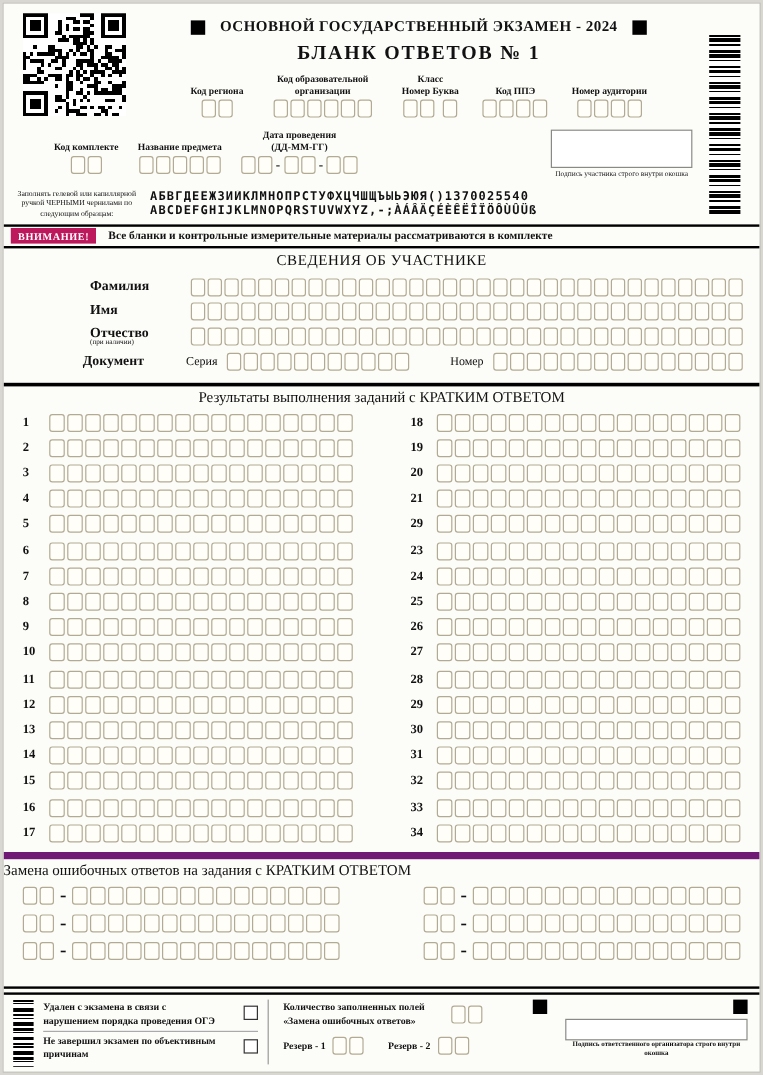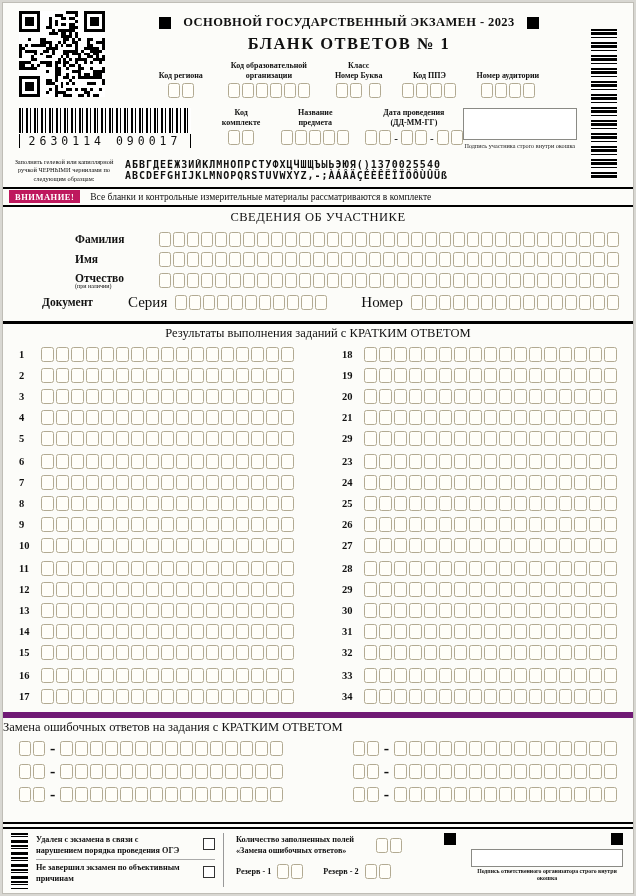--- a/index.html
+++ b/index.html
@@ -39,30 +39,30 @@
   .psign-box{height:32px;border:1px solid #8a8a85;background:#fff;}
   .psign-caption{font-size:6.2px;text-align:center;line-height:1.25;margin-top:2px;color:#222;}
 
   .sample-row{display:flex;align-items:center;padding:2px 10px 2px 8px;margin-top:2px;}
   .fill-note{width:106px;font-size:6.4px;line-height:1.3;text-align:center;flex:0 0 auto;}
   .samples{padding-left:8px;overflow:hidden;}
   .sample-line{font-family:"DejaVu Sans Mono",monospace;font-weight:bold;font-size:10px;letter-spacing:1px;white-space:nowrap;}
 
   .attention{display:flex;align-items:center;gap:10px;border-top:2px solid #000;border-bottom:2px solid #000;padding:1.5px 6px;margin-top:2px;}
   .att-badge{background:#be185d;color:#fff;font-size:8.5px;font-weight:bold;padding:1.5px 6px;letter-spacing:0.5px;flex:0 0 auto;}
-  .att-text{font-size:9.5px;font-weight:normal;}
+  .att-text{font-size:9.5px;font-weight:bold;}
 
   .section-head{text-align:center;font-size:12.5px;letter-spacing:0.5px;margin-top:3px;}
 
   .participant{padding:2px 14px 0 14px;}
   .prow{display:flex;align-items:center;margin:5px 0;justify-content:flex-end;}
   .plabel{width:84px;flex:0 0 auto;}
   .plabel-main{font-weight:bold;font-size:11.5px;}
   .plabel-note{font-size:6px;margin-top:-1px;}
-  .doc-part-label{font-size:15px;margin:0 8px 0 2px;}
+  .doc-part-label{font-size:10px;margin:0 8px 0 2px;}
   .doc-gap{margin-left:34px;}
 
   .answers-head{border-top:3px solid #000;margin-top:5px;padding-top:2px;text-align:center;font-size:12.5px;}
   .answers-wrap{display:flex;justify-content:space-between;padding:6px 16px 0 16px;}
   .agroup{margin-bottom:8px;}
   .arow{display:flex;align-items:center;margin-bottom:6px;}
   .anum{width:22px;font-weight:bold;font-size:10.5px;flex:0 0 auto;}
   .acells .cell{width:13px;height:15px;}
 
   .repl-head{border-top:6px solid #701a75;padding-top:2px;font-size:12.5px;}
@@ -379,21 +379,21 @@
             <rect x="21" y="28" width="1" height="1"></rect>
             <rect x="23" y="28" width="1" height="1"></rect>
             <rect x="25" y="28" width="1" height="1"></rect>
             <rect x="26" y="28" width="1" height="1"></rect>
           </g>
       </svg>
     </div>
     <div class="top-center">
       <div class="title-line">
         <span class="sq"></span>
-        <span class="exam-title">ОСНОВНОЙ ГОСУДАРСТВЕННЫЙ ЭКЗАМЕН - 2023</span>
+        <span class="exam-title">ОСНОВНОЙ ГОСУДАРСТВЕННЫЙ ЭКЗАМЕН - 2024</span>
         <span class="sq"></span>
       </div>
       <div class="form-title">БЛАНК ОТВЕТОВ № 1</div>
       <div class="hfields" id="header-fields">
           <div class="hfield">
             <div class="hlabel">Код региона</div>
             <div class="cellrow">
               <div class="cells">
                 <div class="cell"></div>
                 <div class="cell"></div>
@@ -449,24 +449,20 @@
               </div>
             </div>
           </div>
         </div>
     </div>
   </div>
 
   <div class="vbarcode"></div>
 
   <div class="mid-row">
-    <div class="hbarcode">
-      <div class="hbar-bars"></div>
-      <div class="hbar-digits">2630114 090017</div>
-    </div>
     <div class="sfields" id="subject-fields">
         <div class="hfield">
           <div class="hlabel">Код комплекте</div>
           <div class="cellrow">
             <div class="cells">
               <div class="cell"></div>
               <div class="cell"></div>
             </div>
           </div>
         </div>

